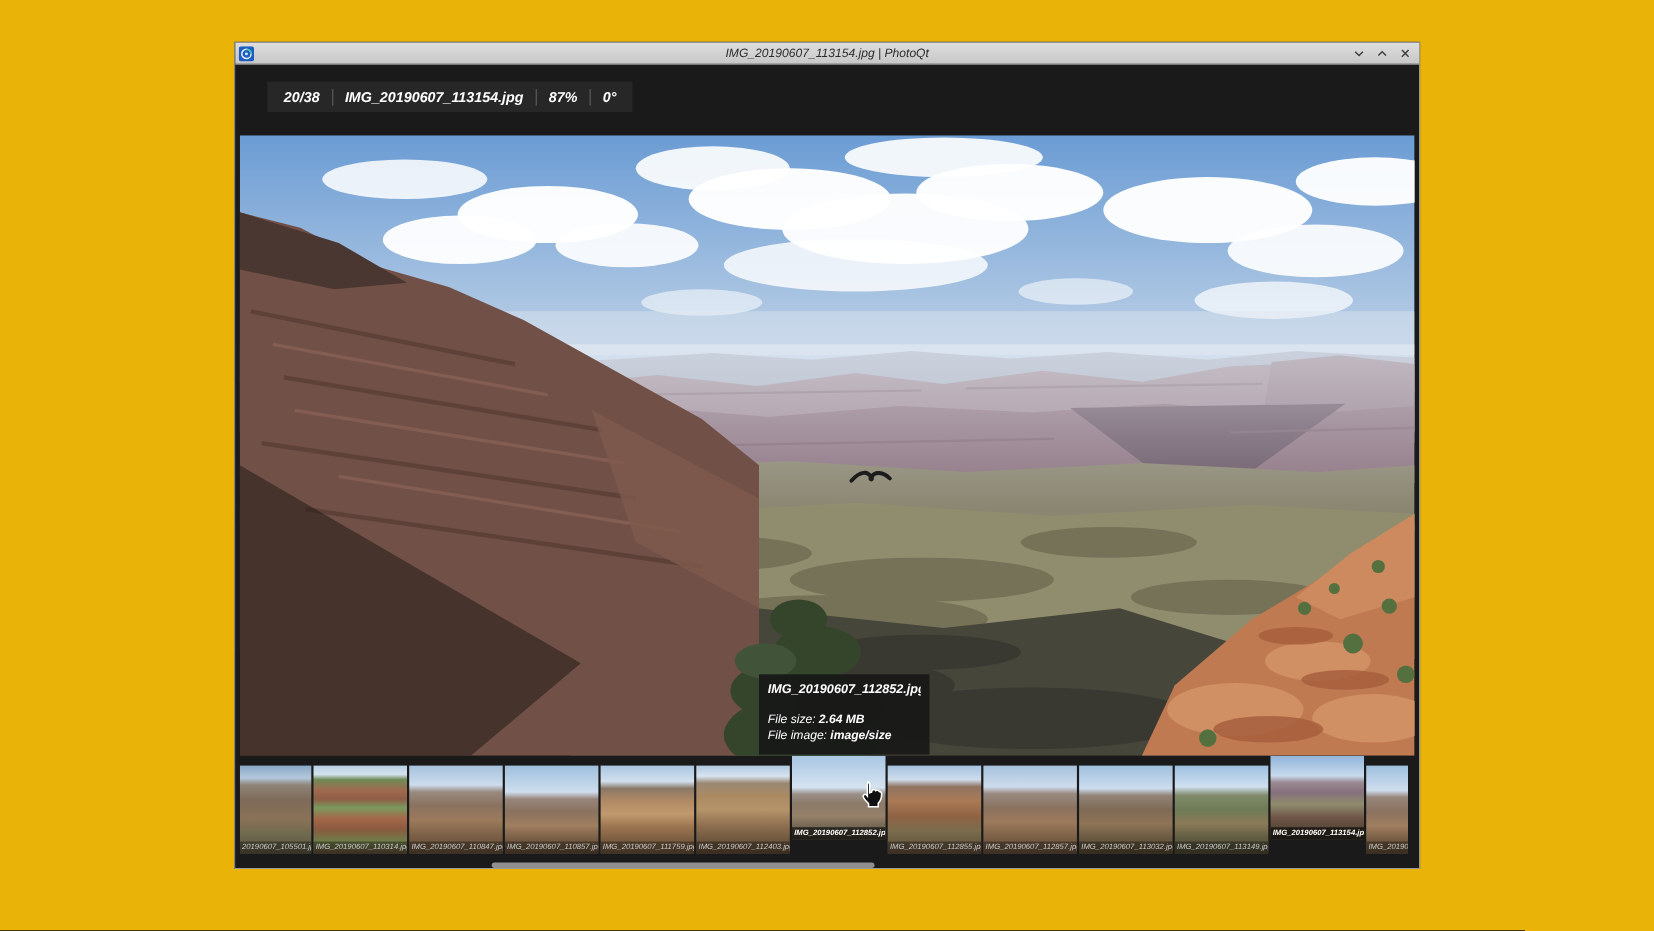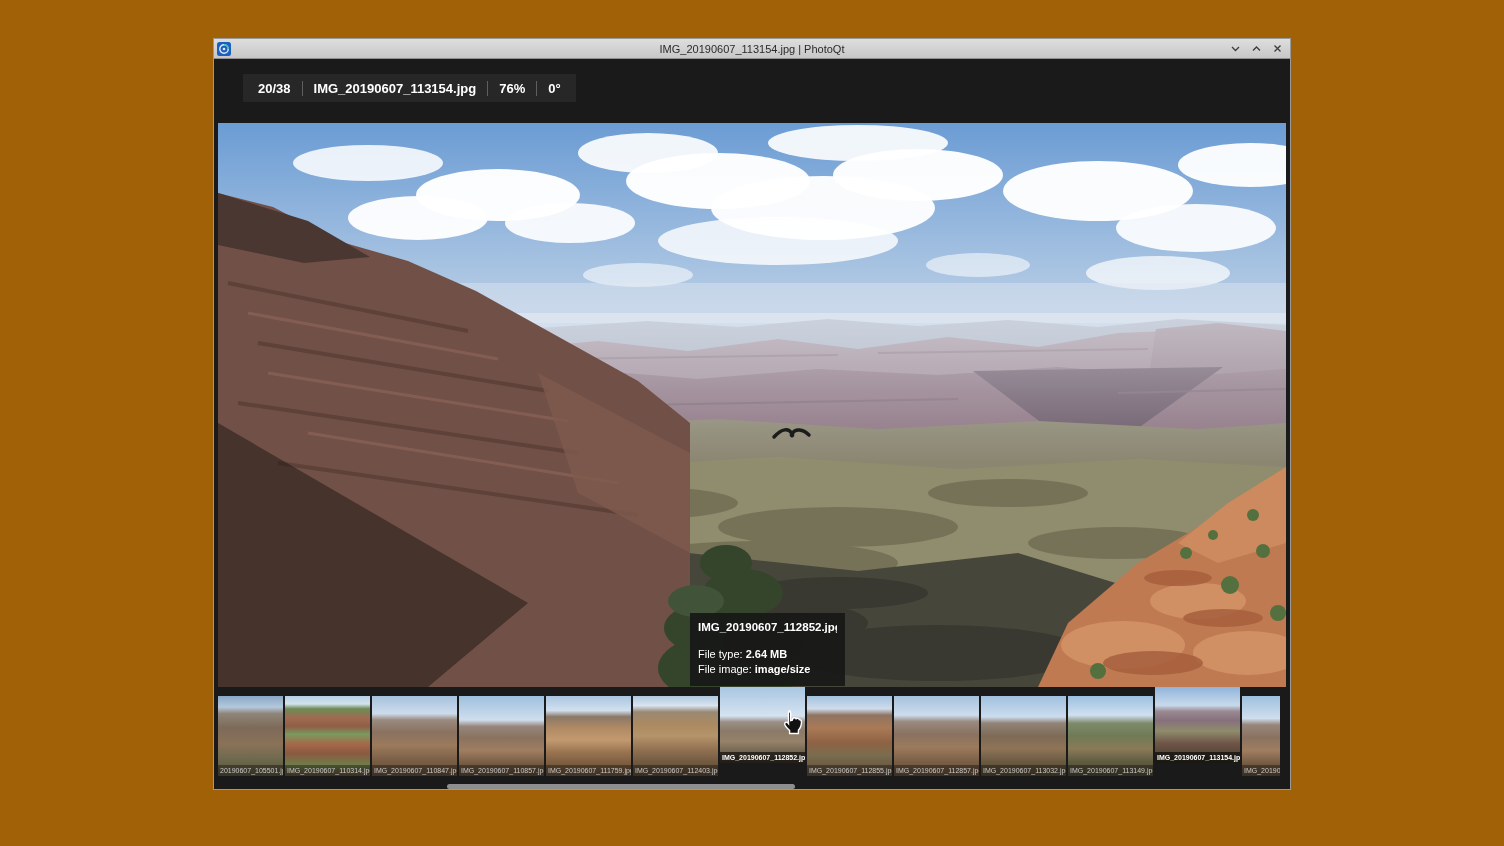--- a/index.html
+++ b/index.html
@@ -1,17 +1,17 @@
 <!DOCTYPE html>
 <html><head>
 <meta charset="utf-8">
 <style>
   html,body{margin:0;padding:0;background:#000;width:1504px;height:846px;overflow:hidden;
     font-family:"Liberation Sans",sans-serif;}
-  .stage{position:relative;width:1504px;height:846px;background:#a16207;}
+  .stage{position:relative;width:1504px;height:846px;background:#eab308;font-style:italic;}
 
   
   .window{position:absolute;left:213px;top:38px;width:1078px;height:752px;
     border:1px solid #9a9a9a;box-sizing:border-box;background:#1a1a1a;}
   .titlebar{position:relative;height:20px;background:linear-gradient(#dedede,#c7c7c7);
     border-bottom:1px solid #8f8f8f;display:flex;align-items:center;box-sizing:border-box;}
   .appicon{margin-left:3px;width:14px;height:14px;flex:none;}
   .wtitle{position:absolute;left:0;right:0;text-align:center;font-size:11px;color:#2b2b2b;}
   .wcontrols{position:absolute;right:6px;top:0;height:100%;display:flex;align-items:center;gap:7px;}
   .wbtn{width:14px;height:14px;display:flex;align-items:center;justify-content:center;cursor:default;}
@@ -95,21 +95,21 @@
       </div>
     </div>
 
     <div class="viewer">
 
       <div class="infobar">
         <span class="seg">20/38</span>
         <div class="sep"></div>
         <span class="seg">IMG_20190607_113154.jpg</span>
         <div class="sep"></div>
-        <span class="seg">76%</span>
+        <span class="seg">87%</span>
         <div class="sep"></div>
         <span class="seg">0°</span>
       </div>
 
       <div class="photo">
         <svg viewBox="0 0 1068 564" preserveAspectRatio="none">
           <defs>
             <linearGradient id="sky" x1="0" y1="0" x2="0" y2="1">
               <stop offset="0" stop-color="#6b9cd4"></stop>
               <stop offset="0.55" stop-color="#a9c4e2"></stop>
@@ -235,21 +235,21 @@
           <g>
             <path d="M556 314 C564 305,571 305,574 311 C577 305,585 306,591 312" fill="none" stroke="#1c1c1c" stroke-width="3.5" stroke-linecap="round"></path>
             <circle cx="574" cy="312" r="2.4" fill="#1c1c1c"></circle>
           </g>
         </svg>
       </div>
 
       <div class="tooltip">
         <div class="tt-name">IMG_20190607_112852.jpg</div>
         <div class="tt-row">
-          <span>File type:</span><b>2.64 MB</b>
+          <span>File size:</span><b>2.64 MB</b>
         </div>
         <div class="tt-row">
           <span>File image:</span><b>image/size</b>
         </div>
       </div>
 
       <div class="thumbstrip">
         <div class="thumbs-inner">
             <div class="thumb tv0" style="width: 65px;">
               <div class="thumb-label">20190607_105501.jpg</div>

